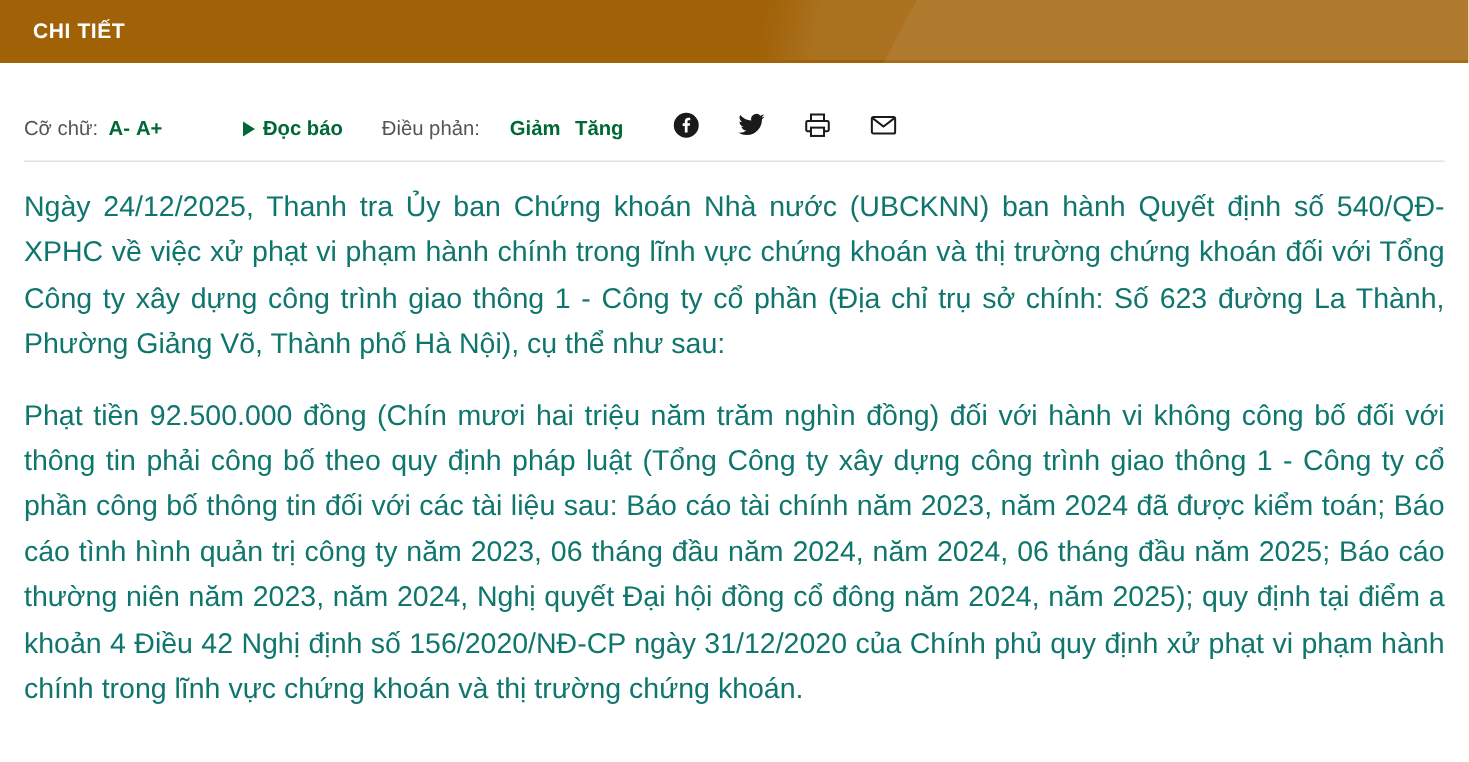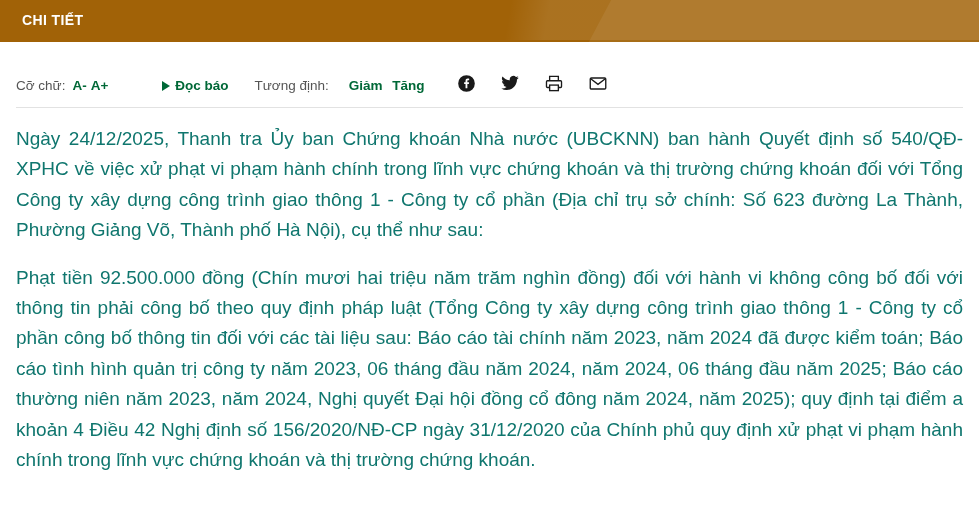--- a/index.html
+++ b/index.html
@@ -188,21 +188,21 @@
     <span class="sep"></span>
 
     <span class="read-group">
       <span class="play-icon"></span>
       <a class="tb-link" href="#">Đọc báo</a>
     </span>
 
     <span class="sep"></span>
 
     <span class="contrast-group">
-      <span class="tb-label">Tương định:</span>
+      <span class="tb-label">Điều phản:</span>
       <span class="contrast-vals">
         <a class="tb-link" href="#">Giảm</a>
         <a class="tb-link v2" href="#">Tăng</a>
       </span>
     </span>
 
     <span class="social">
       <a href="#" aria-label="Facebook">
         <svg width="19" height="19" viewBox="0 0 24 24" fill="#1a1a1a">
           <path d="M12 1.5A10.5 10.5 0 1 0 12 22.5A10.5 10.5 0 1 0 12 1.5Z" fill="#1a1a1a"></path>

